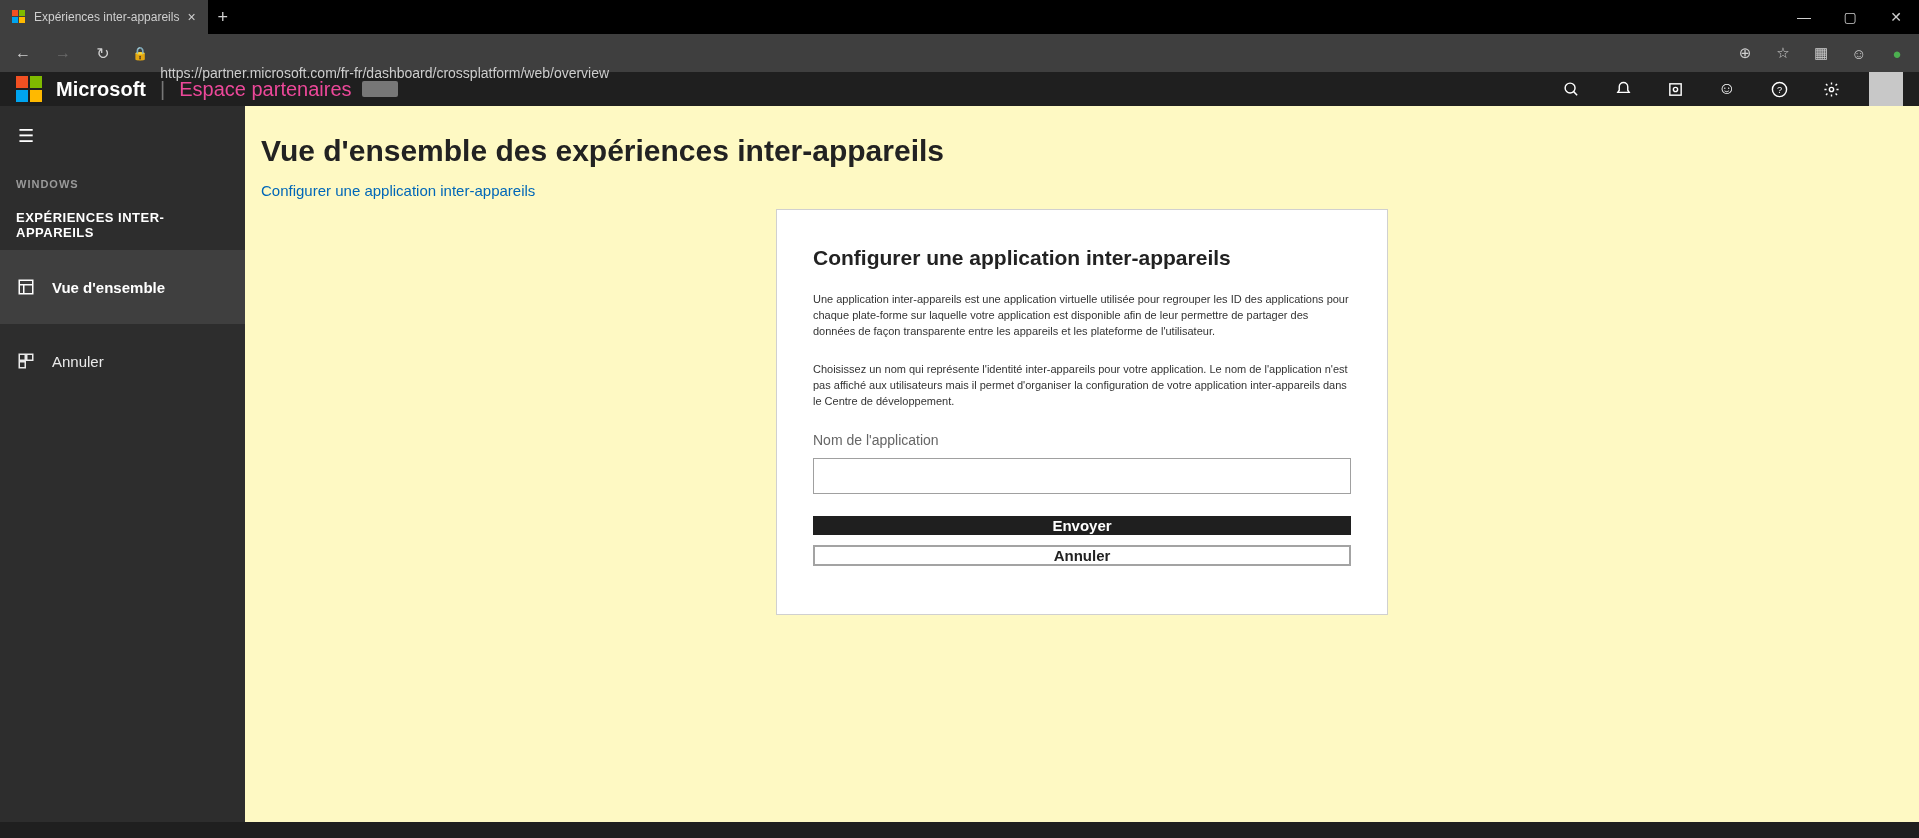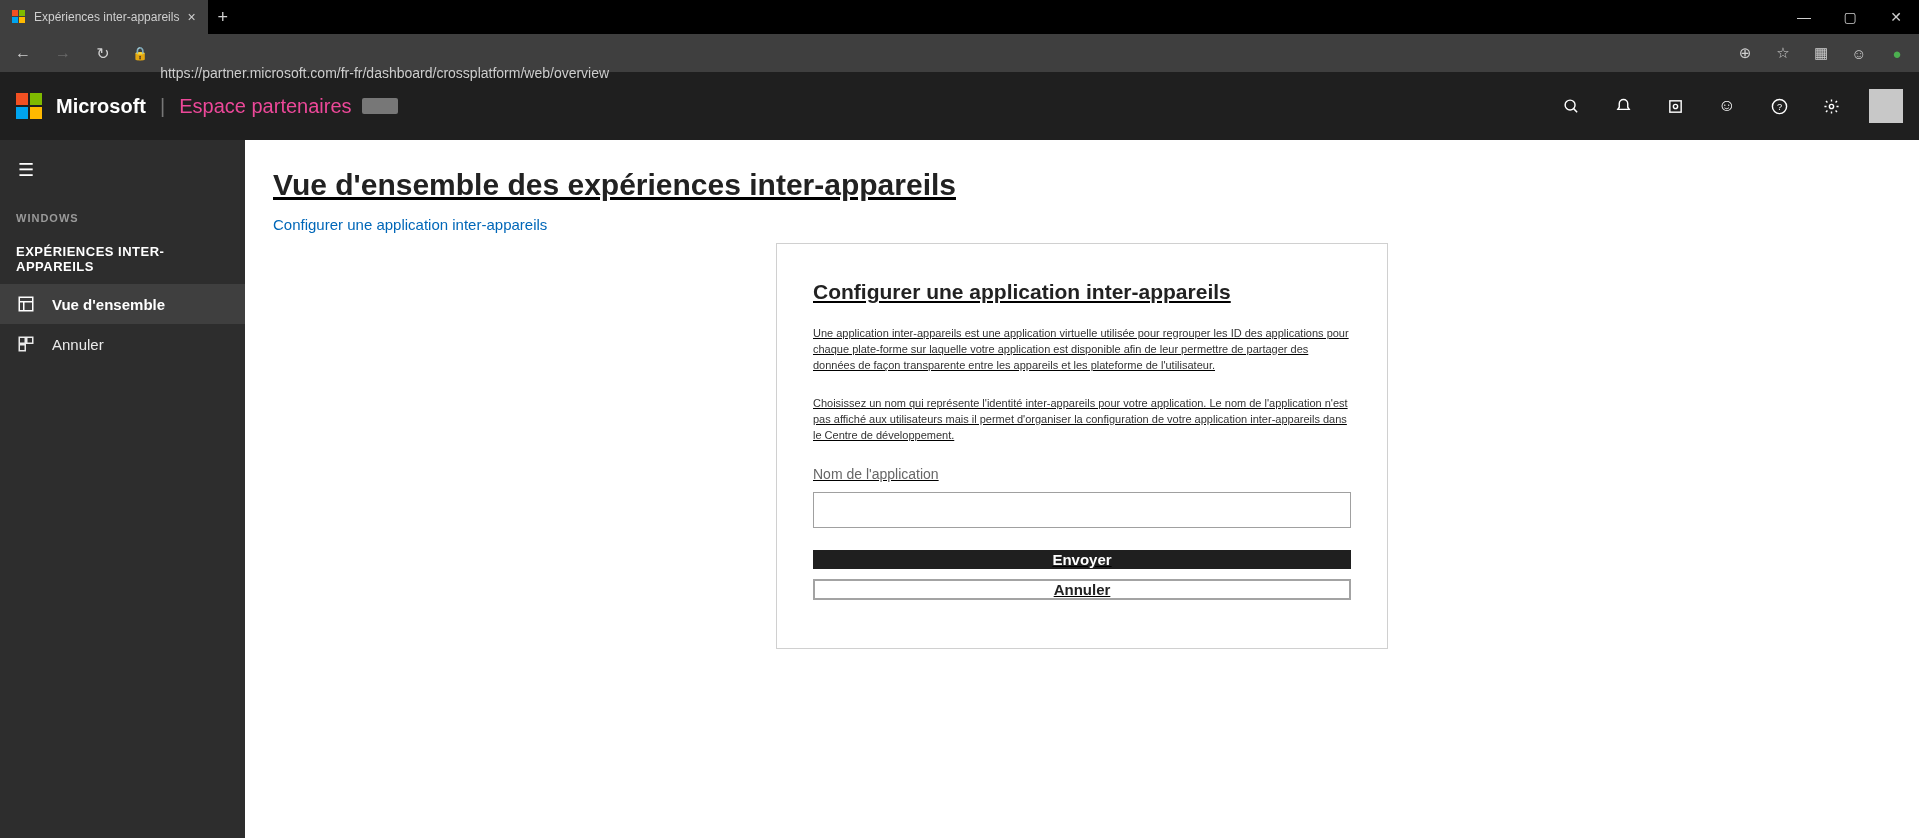--- a/index.html
+++ b/index.html
@@ -18,44 +18,44 @@
   .addr-bar { display: flex; align-items: center; height: 38px; background: #3f3f3f; padding: 0 6px; gap: 6px; }
   .nav-btn { width: 34px; height: 34px; display: flex; align-items: center; justify-content: center; color: #cfcfcf; font-size: 16px; cursor: pointer; border-radius: 4px; }
   .nav-btn.disabled { color: #6a6a6a; }
   .lock-icon { color: #cfcfcf; font-size: 13px; padding: 0 6px; }
   .url { color: #cccccc; font-size: 14px; flex: 1; margin-top: 40px; }
   .addr-right { display: flex; align-items: center; gap: 6px; }
   .addr-icon { width: 32px; height: 32px; display: flex; align-items: center; justify-content: center; color: #cfcfcf; font-size: 15px; cursor: pointer; }
   .addr-icon.green { color: #4caf50; }
 
   
-  .app-header { display: flex; align-items: center; height: 68px; background: #1f1f1f; padding: 8px 16px; }
+  .app-header { display: flex; align-items: center; height: 34px; background: #1f1f1f; padding: 8px 16px; }
   .ms-logo { display: grid; grid-template-columns: 12px 12px; grid-template-rows: 12px 12px; gap: 2px; margin-right: 14px; }
   .ms-logo .r { background: #f25022; } .ms-logo .g { background: #7fba00; }
   .ms-logo .b { background: #00a4ef; } .ms-logo .y { background: #ffb900; }
   .brand { color: #fff; font-size: 20px; font-weight: 600; }
   .divider { color: #777; margin: 0 14px; font-size: 20px; }
   .portal-name { color: #ec4899; font-size: 20px; }
   .badge { background: #777; width: 36px; height: 16px; margin-left: 10px; border-radius: 2px; }
   .header-actions { margin-left: auto; display: flex; align-items: center; gap: 12px; }
   .hdr-btn { width: 40px; height: 40px; display: flex; align-items: center; justify-content: center; color: #fff; font-size: 17px; cursor: pointer; }
   .avatar { width: 34px; height: 34px; background: #c8c8c8; margin-left: 6px; }
 
   
   .workspace { display: flex; height: calc(838px - 34px - 38px - 50px); }
 
   .sidebar { width: 245px; background: #2d2d2d; color: #cfcfcf; padding-top: 10px; }
   .hamburger { width: 40px; height: 40px; display: flex; align-items: center; justify-content: center; font-size: 18px; color: #fff; cursor: pointer; margin-left: 6px; margin-bottom: 12px; }
   .cat-label { font-size: 11px; font-weight: 600; letter-spacing: 1px; color: #9a9a9a; padding: 10px 28px 10px 16px; }
   .sub-label { font-size: 13px; font-weight: 700; letter-spacing: 0.5px; color: #fff; padding: 10px 16px; }
-  .nav-item { display: flex; align-items: center; gap: 16px; padding: 10px 16px; font-size: 15px; color: #eaeaea; cursor: pointer; }
+  .nav-item { display: flex; align-items: center; gap: 16px; padding: 27px 16px; font-size: 15px; color: #eaeaea; cursor: pointer; }
   .nav-item.active { background: #3f3f3f; font-weight: 600; color: #fff; }
   .nav-icon { width: 20px; height: 20px; display: flex; align-items: center; justify-content: center; }
 
-  .content { flex: 1; background: #ffffff; padding: 28px 28px; overflow: auto; text-decoration: underline; }
+  .content { flex: 1; background: #fef9c3; padding: 28px 16px; overflow: auto; }
   .page-title { font-size: 30px; font-weight: 700; color: #222; margin-bottom: 14px; }
   .config-link { color: #0067b8; font-size: 15px; margin-bottom: 6px; display: inline-block; cursor: pointer; }
 
   .dialog { width: 612px; background: #fff; border: 1px solid #d0d0d0; margin: 4px auto 0 auto; padding: 36px 36px 48px 36px; }
   .dialog-title { font-size: 21px; font-weight: 600; color: #222; margin-bottom: 22px; }
   .dialog-text { font-size: 11px; color: #333; line-height: 1.45; margin-bottom: 22px; }
   .field-label { font-size: 14px; color: #666; margin-bottom: 10px; }
   .text-input { width: 100%; height: 36px; border: 1px solid #a0a0a0; padding: 0 8px; font-size: 14px; margin-bottom: 22px; }
   .btn-row { display: flex; gap: 10px; flex-direction: column; }
   .btn { flex: 1; height: 36px; font-size: 15px; font-weight: 600; cursor: pointer; }

